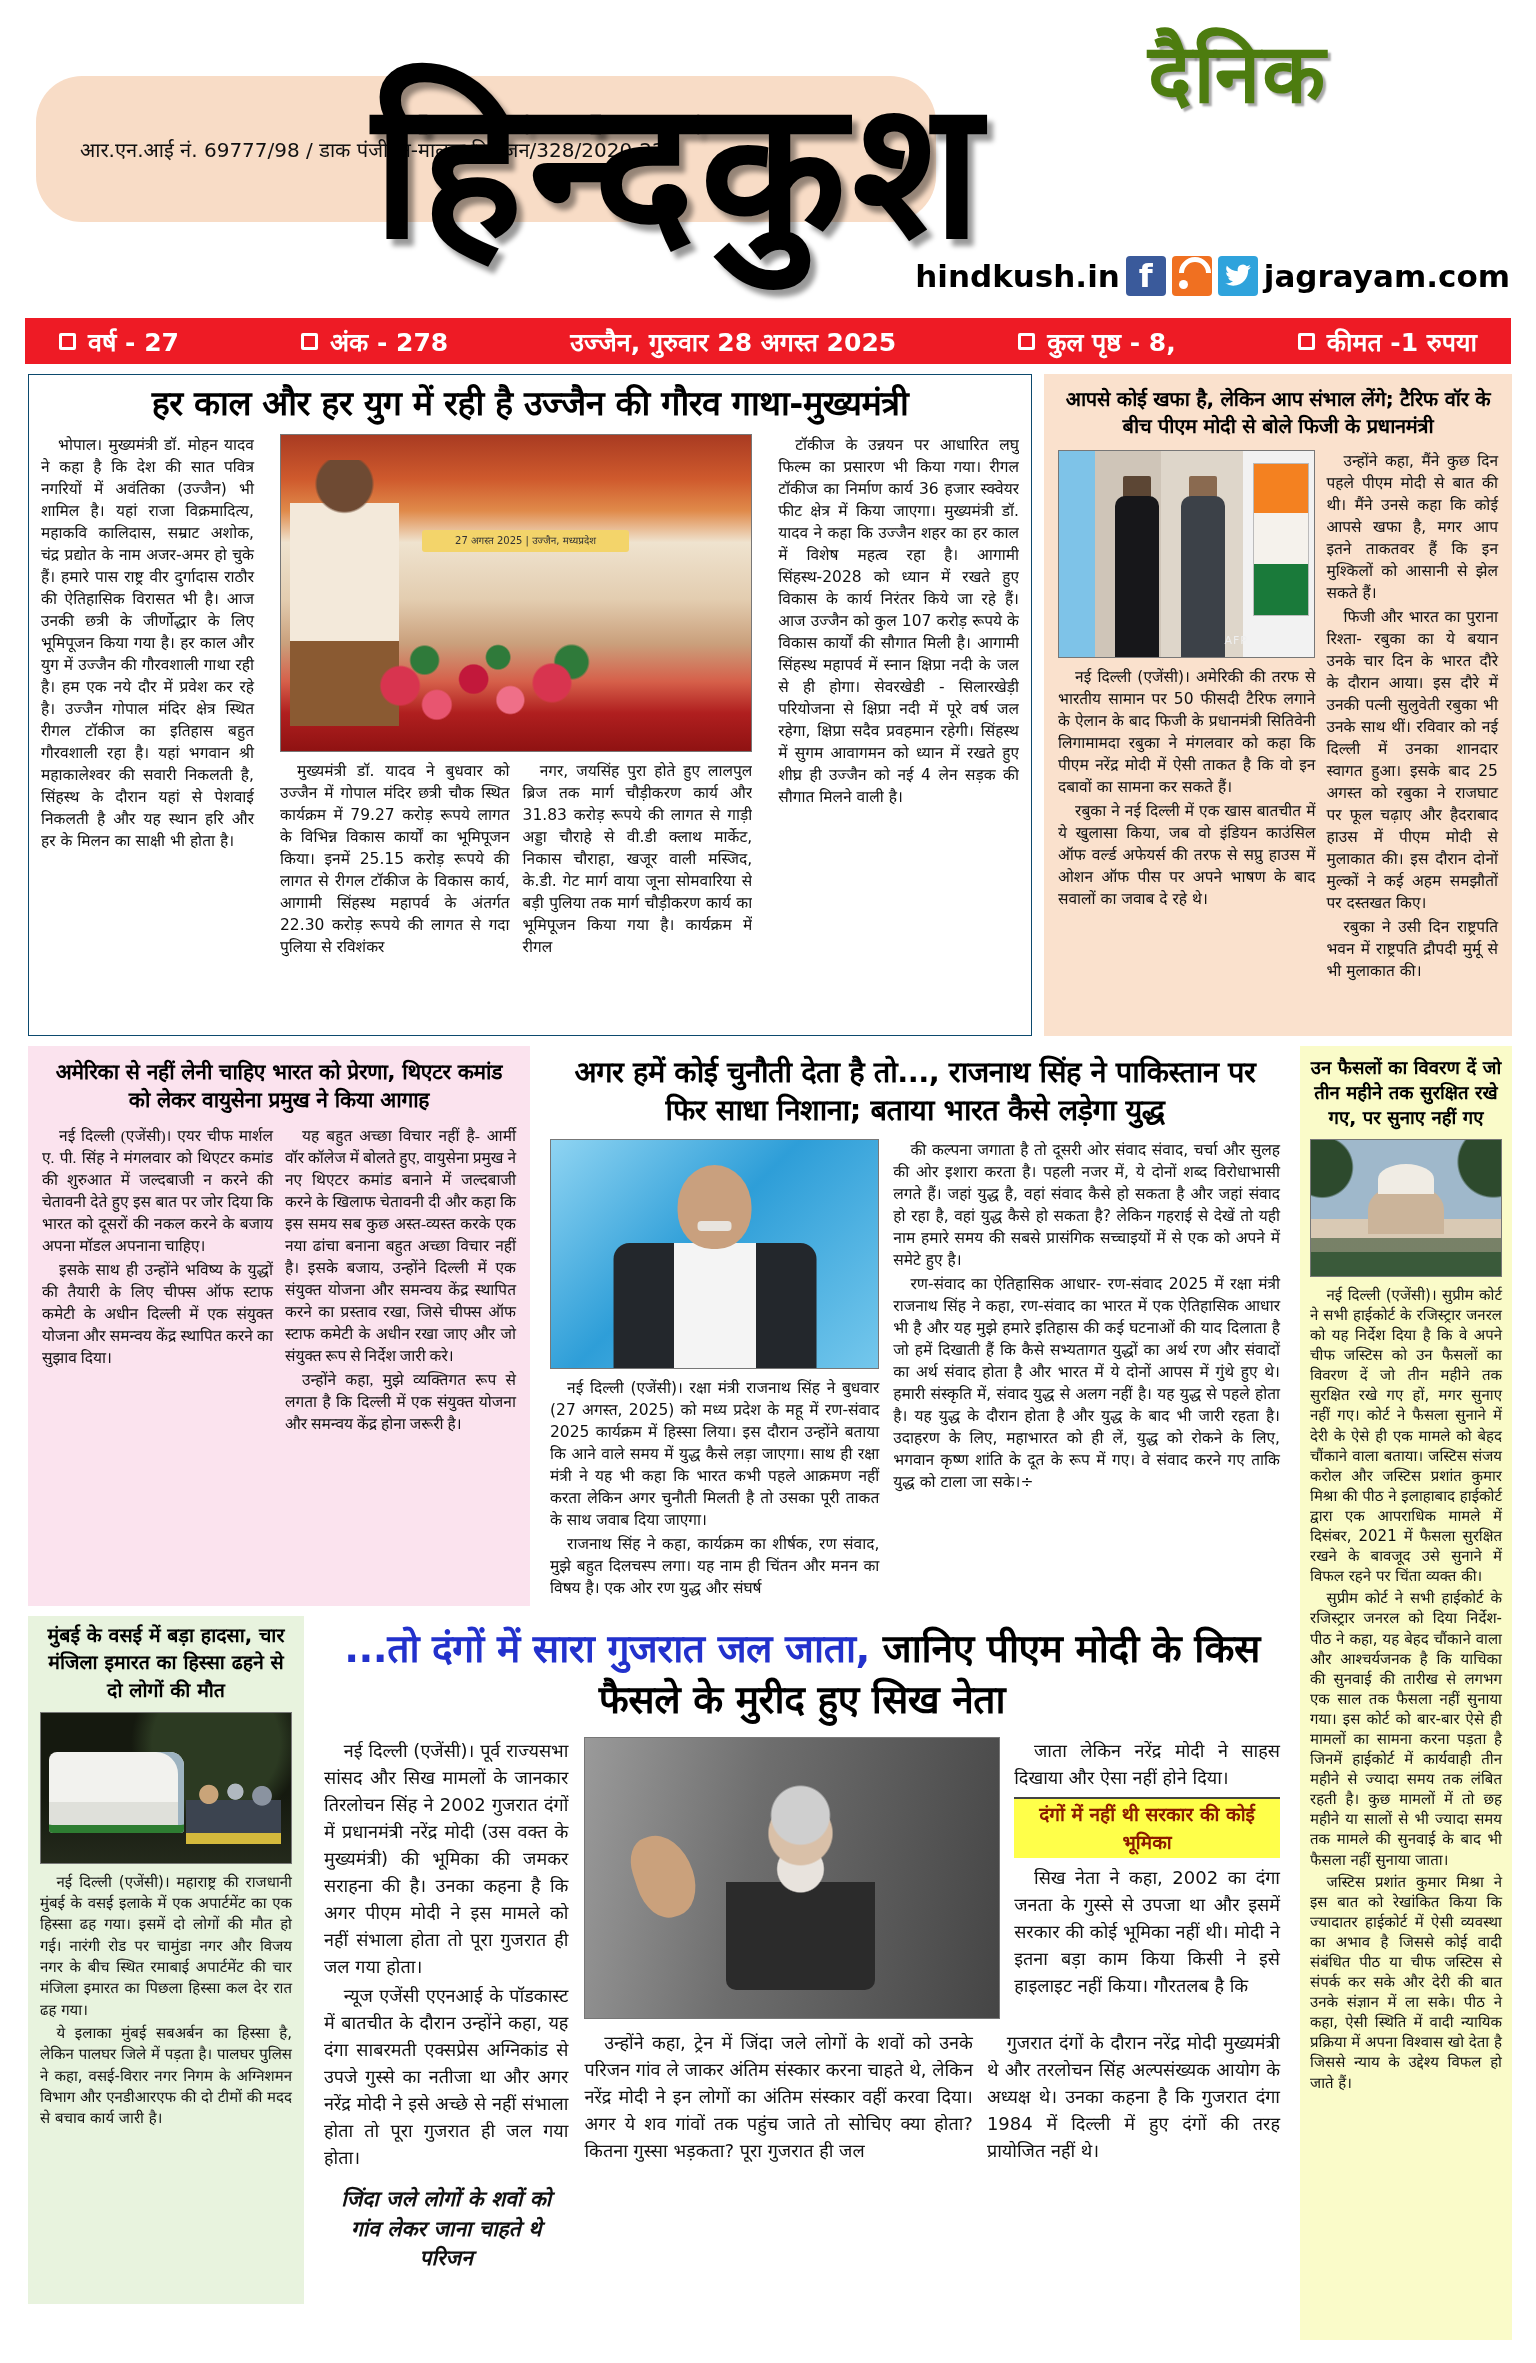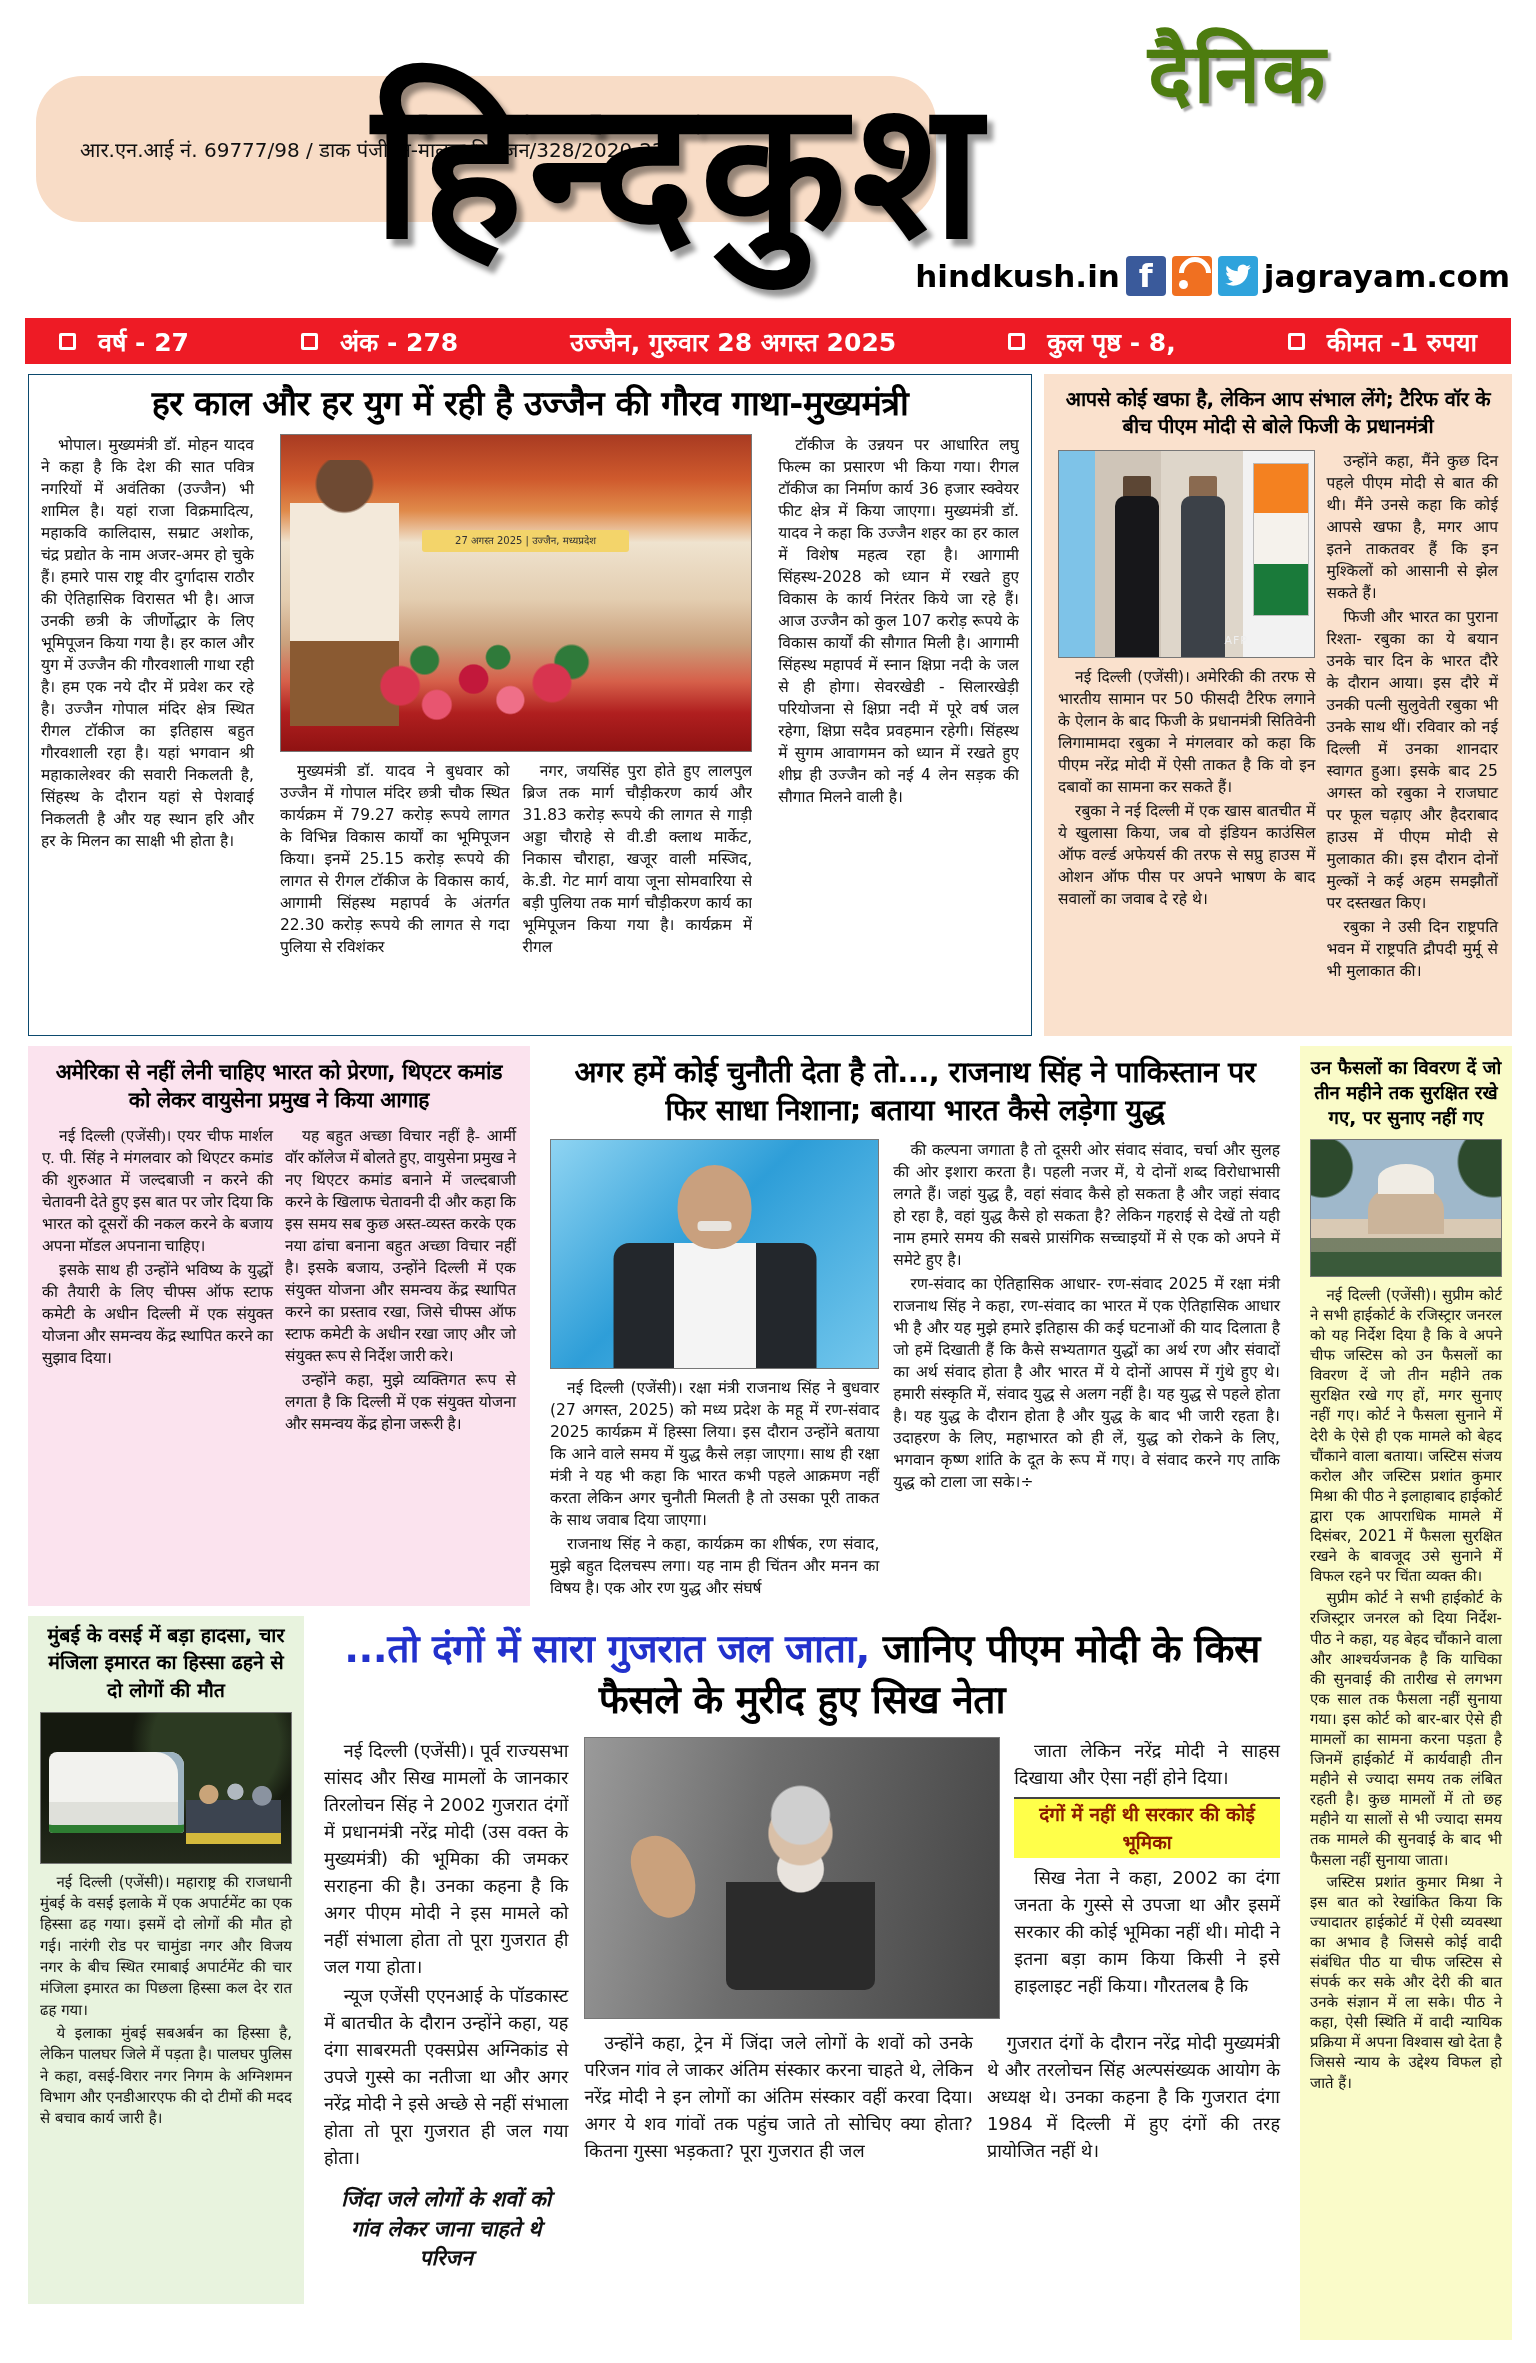--- a/index.html
+++ b/index.html
@@ -25,21 +25,21 @@
     border-top:5px solid transparent; border-left:5px solid transparent;
     border-right:5px solid #fff; border-bottom:5px solid #fff; border-radius:50%;
     transform:rotate(225deg); }
   .sicon.tw { background:#2fa3dc; }
   .sicon.tw svg { position:absolute; left:6px; top:8px; }
 
   
   .infobar { position:absolute; left:25px; top:318px; width:1486px; height:46px;
     background:#ee1b25; color:#fff; display:flex; align-items:center;
     justify-content:space-between; padding:0 34px; font-size:25px; font-weight:bold; }
-  .infobar .item { display:flex; align-items:center; gap:22px;justify-content:center; }
+  .infobar .item { display:flex; align-items:center; gap:12px;justify-content:center; }
   .sq { width:17px; height:17px; border:3px solid #fff; border-radius:2px; display:inline-block; }
 
   
   .art { position:absolute; overflow:hidden; }
   .bt { font-size:15.5px; line-height:1.42; text-align:justify; color:#111; }
   .bt p { text-indent:1.1em; margin:0; }
   .bt p + p { margin-top:2px; }
   .ph { position:relative; overflow:hidden; border:1px solid #777; }
 
   

